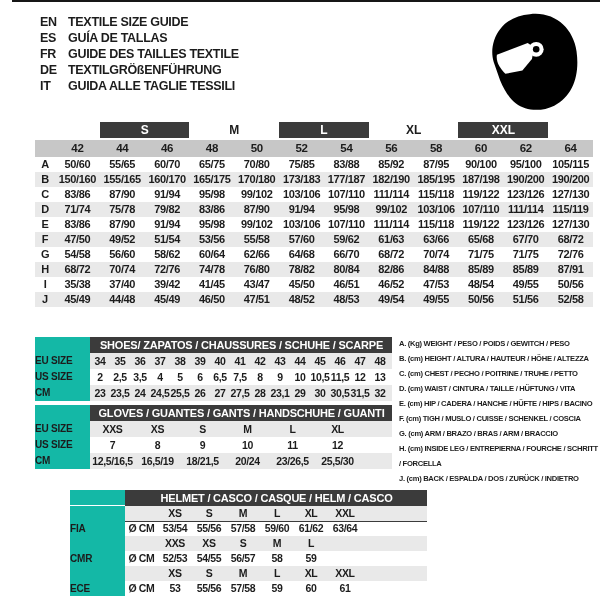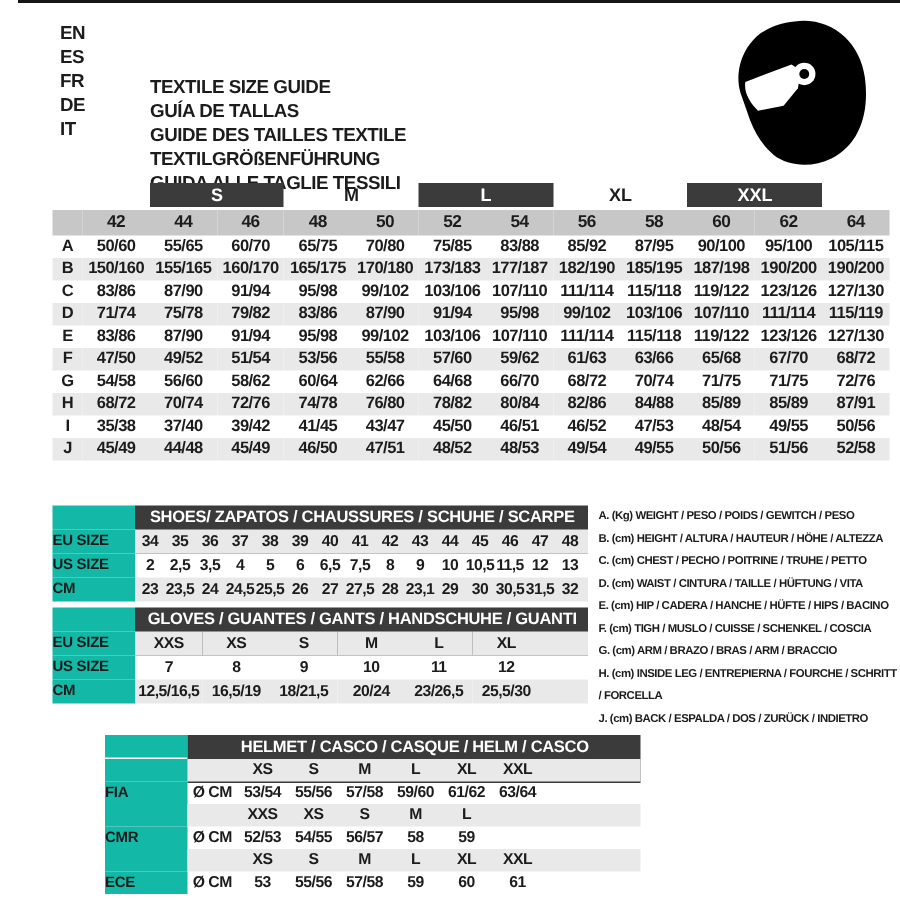--- a/index.html
+++ b/index.html
@@ -2,23 +2,23 @@
 <html><head>
 <meta charset="utf-8">
 <style>
   html,body{margin:0;padding:0;background:#fff;}
   .page{position:relative;width:600px;height:600px;background:#ffffff;overflow:hidden;
         font-family:"Liberation Sans",sans-serif;color:#1c1c1c;}
   .top-line{position:absolute;top:0;left:12px;right:0;height:2px;background:#161616;}
 
   
   .langs{position:absolute;top:14px;left:40px;}
-  .lang-row{display:flex;height:16px;line-height:16px;gap:32px;}
+  .lang-row{display:flex;height:16px;line-height:16px;}
   .lang-code{width:28px;font-size:12.5px;font-weight:bold;letter-spacing:-0.3px;}
-  .lang-label{font-size:12.5px;font-weight:bold;letter-spacing:-0.3px;white-space:nowrap;margin-top:36px;}
+  .lang-label{font-size:12.5px;font-weight:bold;letter-spacing:-0.3px;white-space:nowrap;}
 
   .logo-wrap{position:absolute;top:10px;left:478px;width:110px;height:102px;}
 
   
   .textile{position:absolute;left:35px;top:122px;width:558px;display:grid;
            grid-template-columns:20px repeat(12,1fr);
            grid-template-rows:18px 17px repeat(10,15px);}
   .tcell{text-align:center;white-space:nowrap;}
   .group{height:16px;line-height:16px;font-size:12px;font-weight:bold;}
   .group.dark{background:#3b3b3b;color:#ffffff;}

